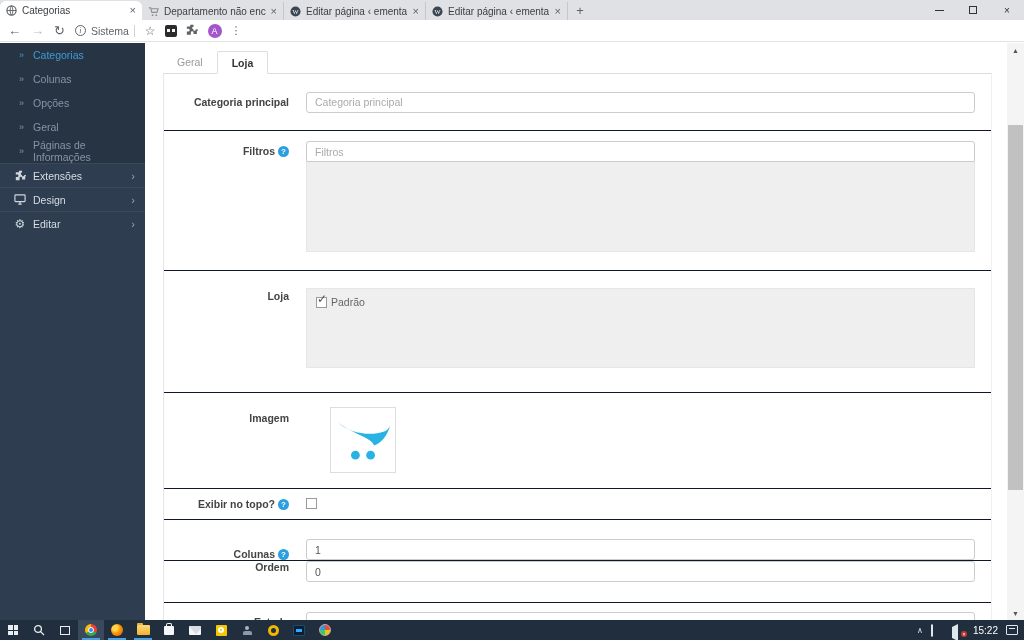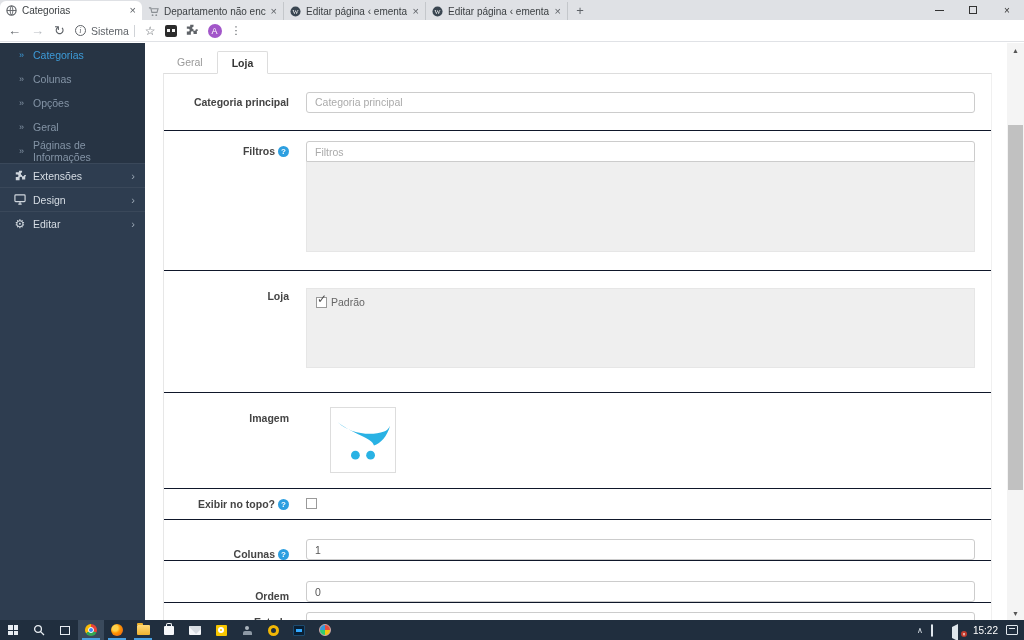--- a/index.html
+++ b/index.html
@@ -68,21 +68,21 @@
   .row-loja .flabel { padding-top:2px; }
   .well-loja { height:80px; border-top:1px solid #e6e6e6; padding:7px 9px; }
   .chk-line { display:flex; align-items:flex-start; gap:4px; font-size:10.5px; color:#666; font-weight:normal; }
   .cbox { width:11px; height:11px; border:1px solid #9a9a9a; background:#fff; position:relative; flex:0 0 auto; margin-top:1px; }
   .cbox .tick { position:absolute; left:0px; top:-6px; color:#555; font-size:12px; }
   .row-imagem { height:96px; padding-top:14px;gap:24px; }
   .row-imagem .flabel { padding-top:5px; }
   .thumb { width:66px; height:66px; border:1px solid #ddd; background:#fff; display:flex; align-items:center; justify-content:center; }
   .row-topo { height:31px; align-items:center; }
   .row-colunas { height:41px; align-items:flex-end; }
-  .row-ordem { height:42px; align-items:flex-end; }
+  .row-ordem { height:42px; align-items:flex-start; }
   .row-estado { height:40px; padding-top:9px; }
   .row-estado .flabel { padding-top:4px; }
   .selbox { width:100%; height:22px; border:1px solid #ccc; border-radius:3px; font-size:10.5px; color:#666; padding:0 8px; display:flex; align-items:center; background:#fff; }
   .selbox .selval { flex:1; padding-top:6px; }
   .selbox .selchev { color:#555; font-size:9px; padding-top:4px; }
 
   
   .pscroll { width:17px; background:#f4f4f4; flex:0 0 auto; position:relative; }
   .sarrow { position:absolute; left:0; width:17px; height:14px; display:flex; align-items:center; justify-content:center; color:#555; font-size:7px; }
   .sarrow.up { top:0; }

